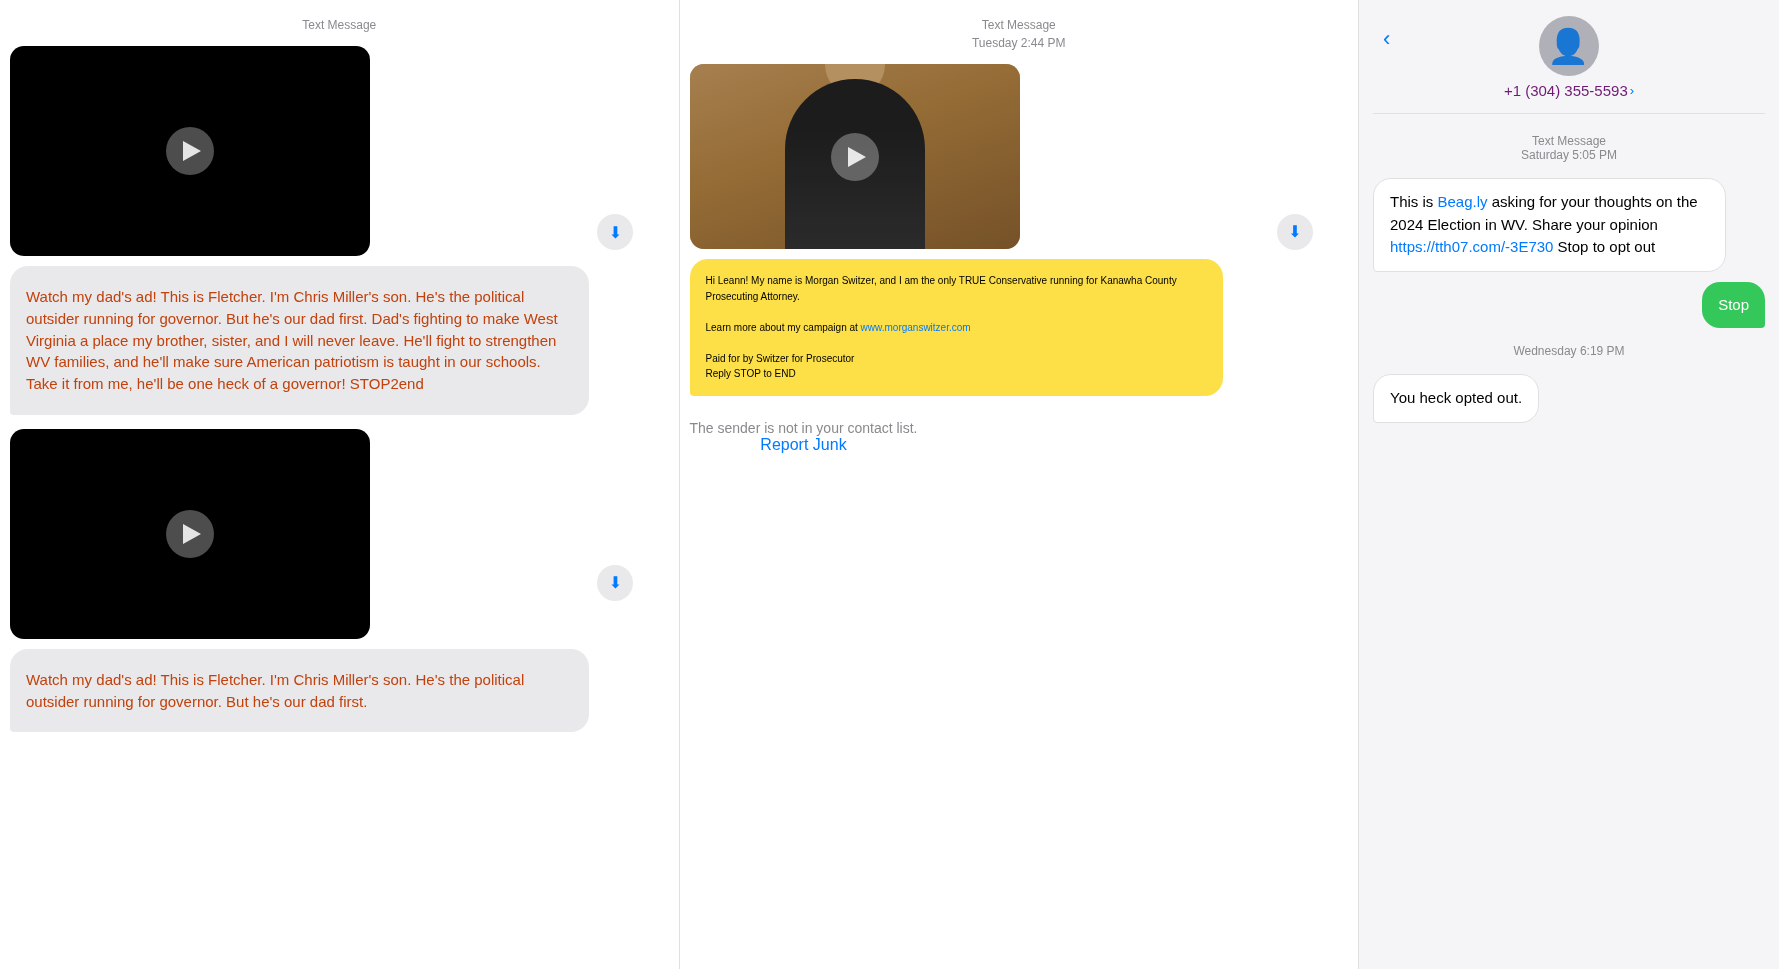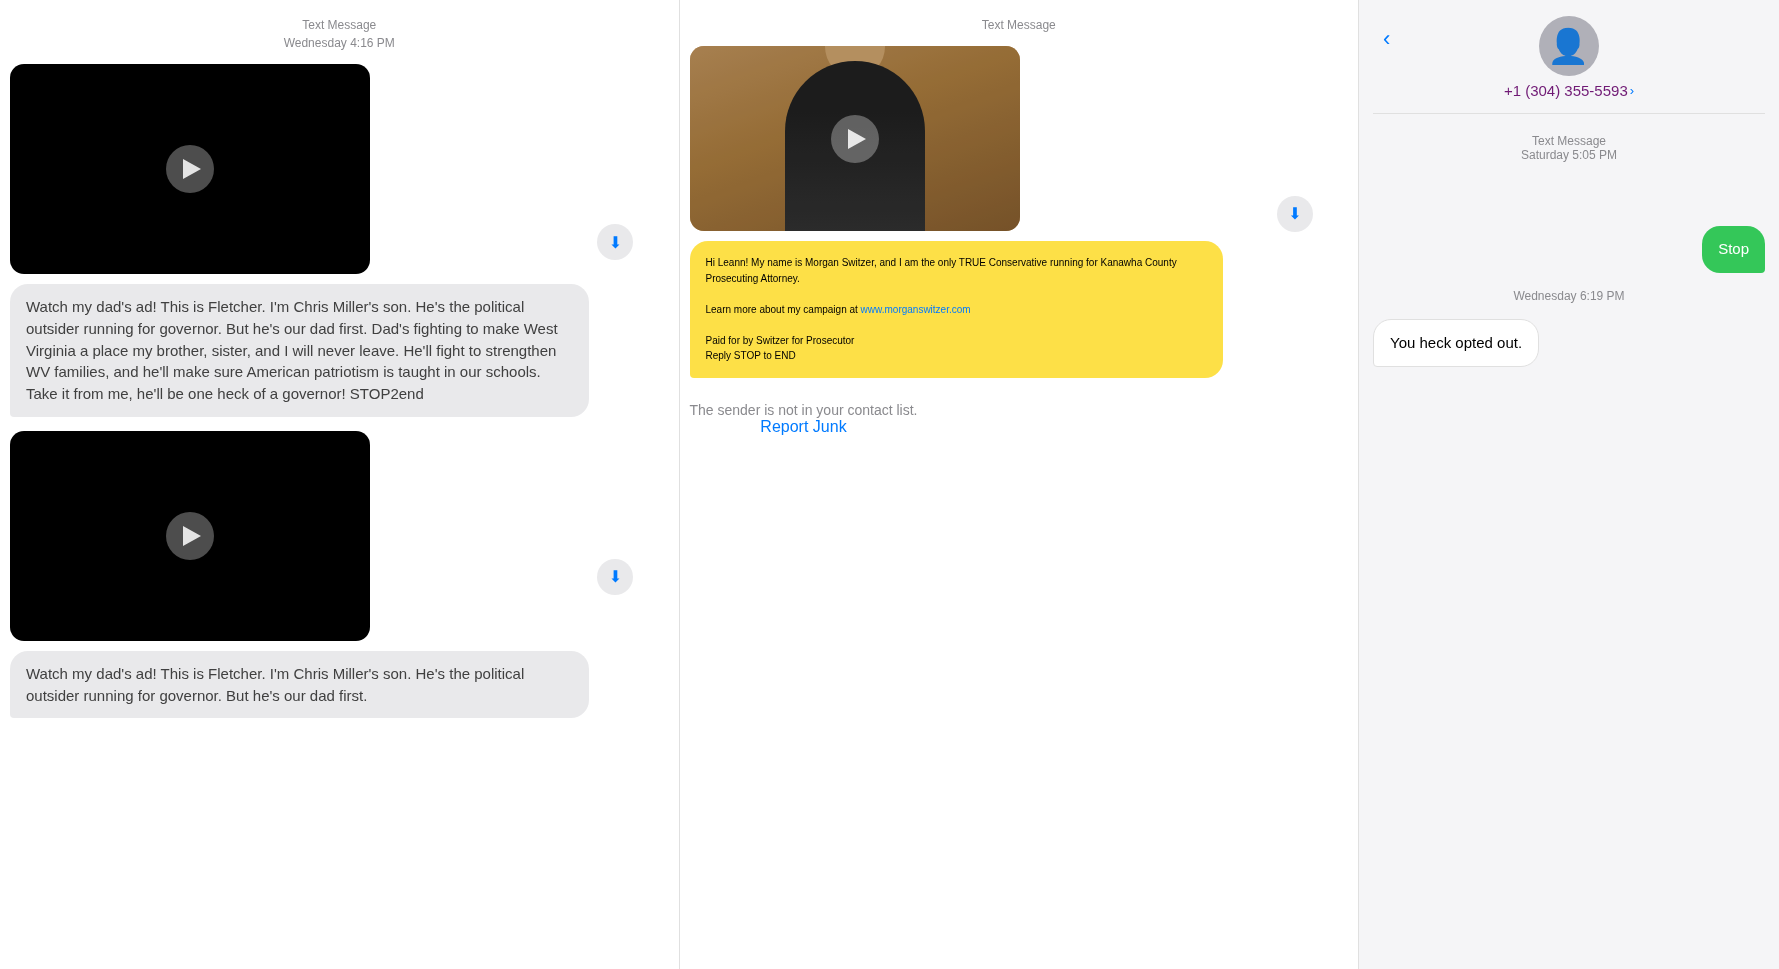--- a/index.html
+++ b/index.html
@@ -203,21 +203,20 @@
       color: #000;
       align-self: flex-start;
       border: 1px solid #e0e0e0;
       border-bottom-left-radius: 4px;
     }
     .right-bubble.outgoing {
       background: #34c759;
       color: #fff;
       align-self: flex-end;
       border-bottom-right-radius: 4px;
-      margin-top: 48px;
     }
 
     .right-timestamp {
       text-align: center;
       color: #8a8a8e;
       font-size: 12px;
       margin: 6px 0;
     }
     .col-left {
       flex: 1;
@@ -257,44 +256,43 @@
     }
     .left-bubble-wrap {
       display: flex;
       flex-direction: column;
       max-width: 88%;
     }
     .left-bubble {
       background: #e9e9eb;
       border-radius: 18px;
       border-bottom-left-radius: 4px;
-      padding: 12px 16px;
+      padding: 20px 16px;
       font-size: 15px;
       line-height: 1.45;
-      color: #404040;
+      color: #c2410c;
     }
 
     .mid-bubble {
       background: #fde047;
       border-radius: 18px;
       border-bottom-left-radius: 4px;
       padding: 14px 16px;
       font-size: 10px;
       line-height: 1.55;
       color: #000;
       max-width: 92%;
     }
   </style>
 </head>
 <body>
 
 <div class="col-left">
   <div class="ts-header">
     <div>Text Message</div>
-    <div>Wednesday 4:16 PM</div>
   </div>
 
   <div class="left-msg-group">
     <div class="left-bubble-wrap">
       <div class="video-thumb">
         <div class="play-icon">
           <div class="play-triangle"></div>
         </div>
       </div>
       <div class="left-bubble">Watch my dad's ad! This is Fletcher. I'm Chris Miller's son. He's the political outsider running for governor. But he's our dad first. Dad's fighting to make West Virginia a place my brother, sister, and I will never leave. He'll fight to strengthen WV families, and he'll make sure American patriotism is taught in our schools. Take it from me, he'll be one heck of a governor!
@@ -316,20 +314,21 @@
     </div>
     <div class="download-btn">
       <span class="download-arrow">⬇</span>
     </div>
   </div>
 </div>
 
 <div class="col-mid">
   <div class="ts-header">
     <div>Text Message</div>
+    <div>Tuesday 2:44 PM</div>
   </div>
 
   <div class="left-msg-group">
     <div class="left-bubble-wrap">
 
       <div class="video-thumb-mid">
         <div class="person-bg"></div>
 
         <div class="person-head"></div>
         <div class="person-figure"></div>
@@ -369,20 +368,23 @@
       <span class="contact-phone-chevron">›</span>
     </div>
   </div>
 
   <div class="right-messages">
     <div class="right-timestamp">
       <div>Text Message</div>
       <div>Saturday 5:05 PM</div>
     </div>
 
+    <div class="right-bubble incoming">
+      This is <a href="#">Beag.ly</a> asking for your thoughts on the 2024 Election in WV. Share your opinion <a href="#">https://tth07.com/-3E730</a> Stop to opt out
+    </div>
 
     <div class="right-bubble outgoing">Stop</div>
 
     <div class="right-timestamp">Wednesday 6:19 PM</div>
 
     <div class="right-bubble incoming">You heck opted out.</div>
   </div>
 </div>
 
 </body></html>

